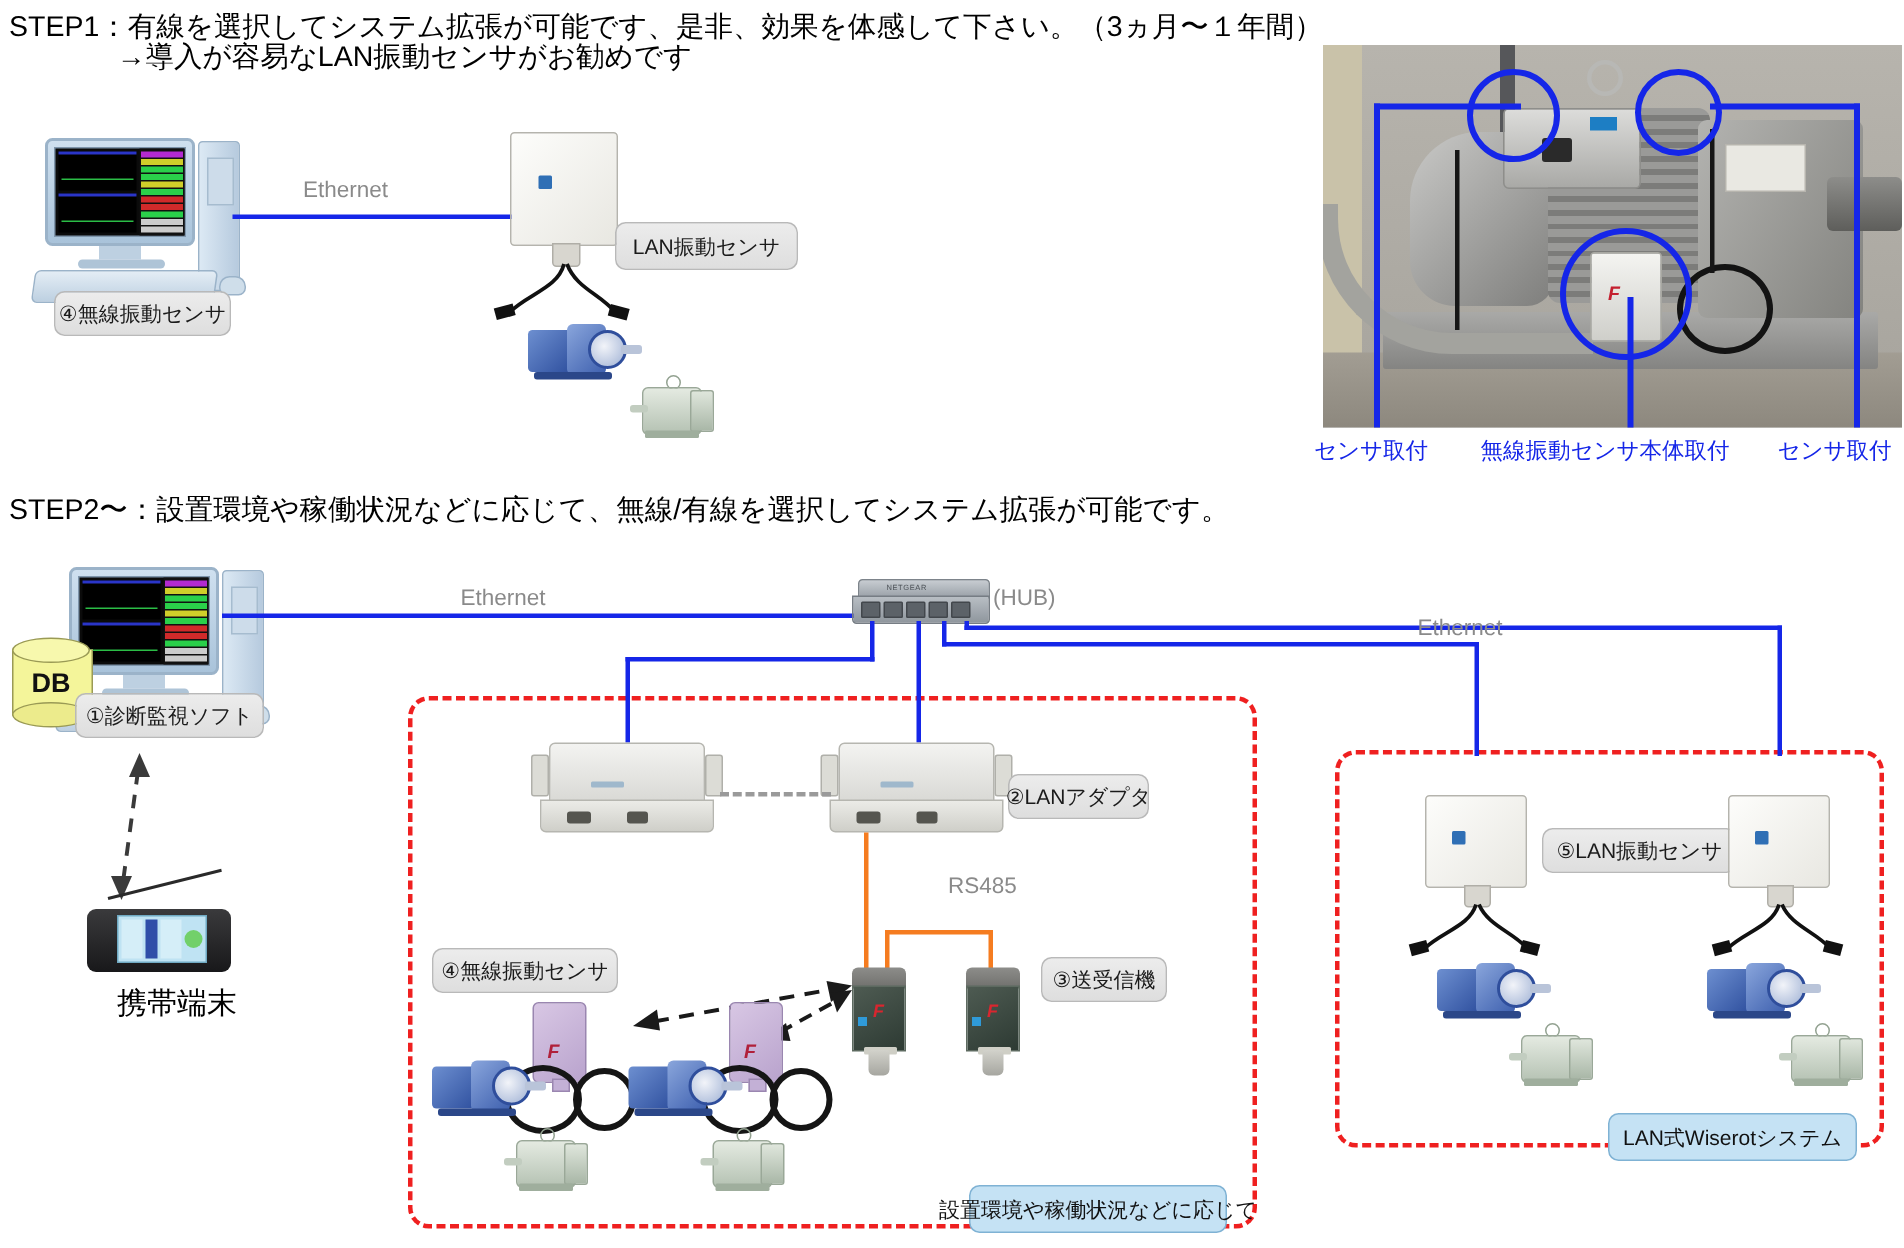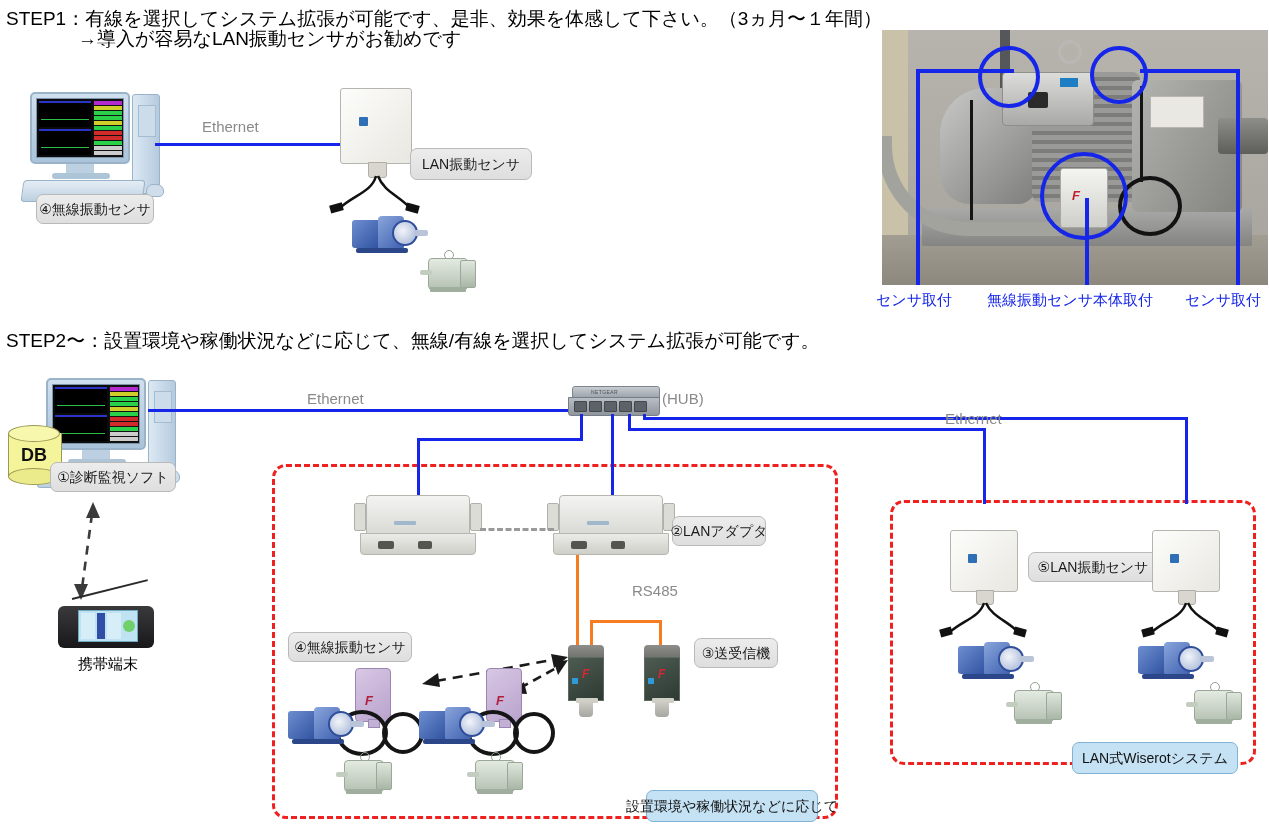--- a/index.html
+++ b/index.html
@@ -333,21 +333,21 @@
 <div class="mobile" style="left:58px;top:598px;">
   <div class="ant"></div>
   <div class="case"></div>
   <div class="scr">
     <div class="c"></div>
     <div class="bar"></div>
     <div class="c"></div>
     <div class="face"></div>
   </div>
 </div>
-<div class="abs" style="left:78px;top:655px;font-size:15px;">携帯端末</div>
+<div class="abs" style="left:78px;top:655px;font-size:20px;">携帯端末</div>
 
 <div class="abs gtext" style="left:307px;top:390px;">Ethernet</div>
 <div class="abs bl" style="left:148px;top:409px;width:425px;height:3px;"></div>
 
 <div class="hub" style="left:568px;top:386px;">
   <div class="top">
       <span class="brand">NETGEAR</span>
     </div>
   <div class="face">
     <div class="port"></div>

